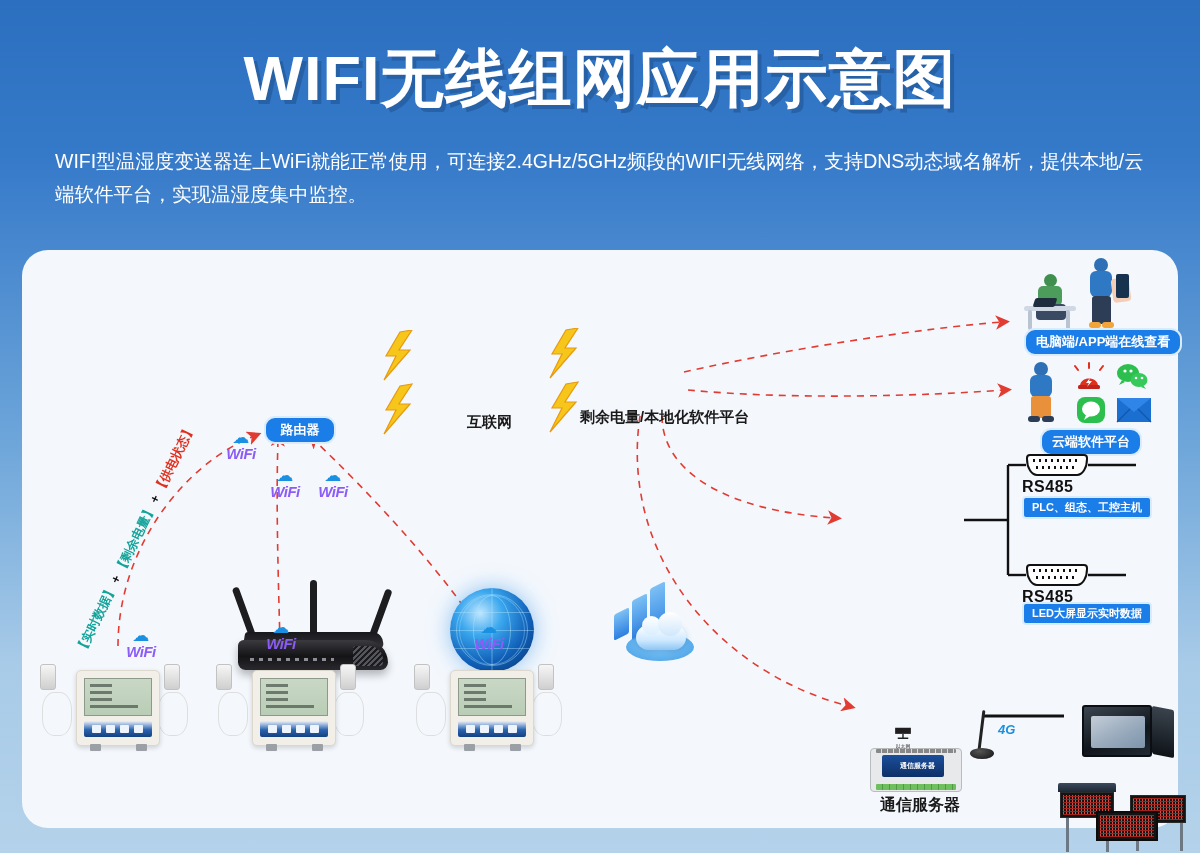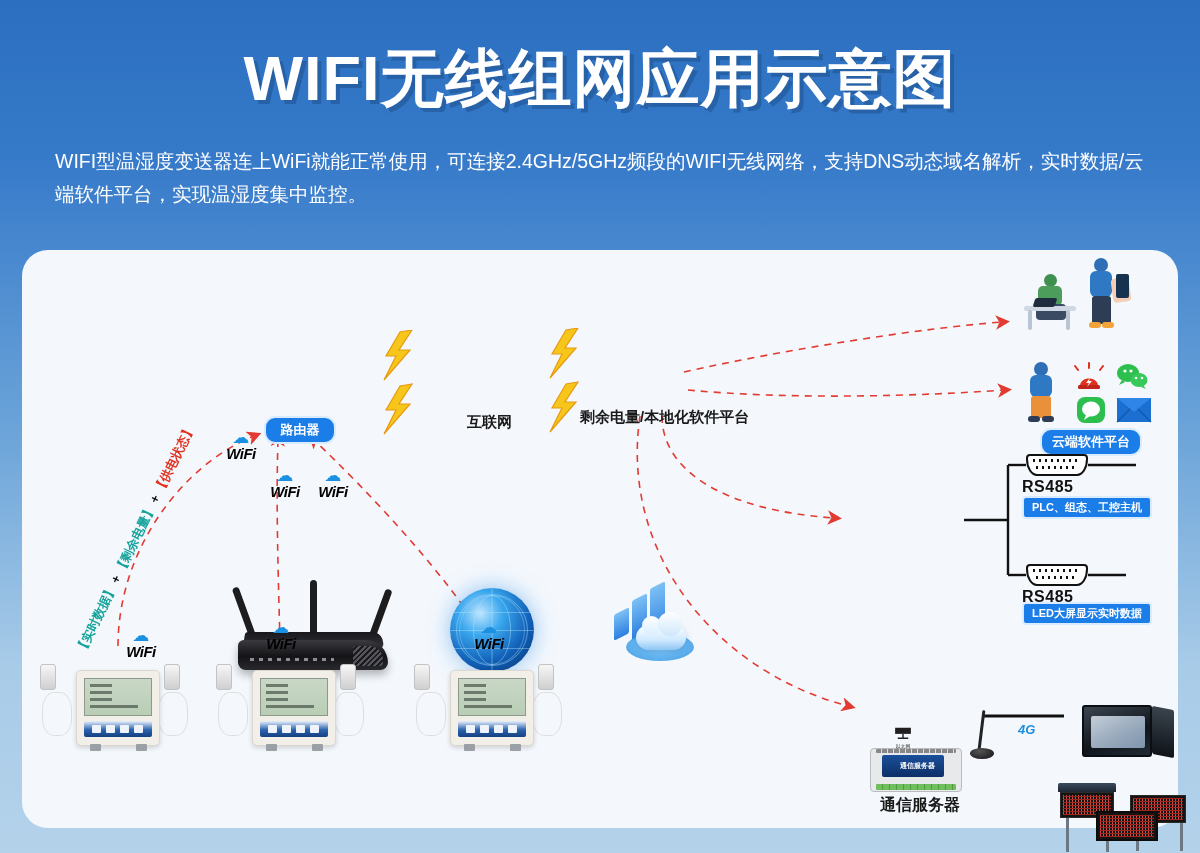--- a/index.html
+++ b/index.html
@@ -36,21 +36,21 @@
   .pill {
     position:absolute; white-space:nowrap; background:#1b7de8; color:#fff;
     font-size:13px; font-weight:bold; border-radius:11px; padding:3px 10px;
     border:2px solid #d9ecff; text-align:center;
   }
   .pill.sm { font-size:11px; padding:2px 8px; border-radius:4px; }
 
   
   .wifi { position:absolute; width:46px; text-align:center; color:#1b8fe0; }
   .wifi .arc { display:block; height:15px; line-height:15px; font-size:17px; }
-  .wifi .txt { display:block; font-size:15px; font-weight:bold; font-style:italic; letter-spacing:-0.5px; color:#000000; }
+  .wifi .txt { display:block; font-size:15px; font-weight:bold; font-style:italic; letter-spacing:-0.5px; color:#8b5cf6; }
 
   
   .router { position:absolute; left:216px; top:330px; width:150px; height:90px; }
   .router .ant { position:absolute; width:7px; background:#1d1d20; border-radius:4px; transform-origin:bottom center; }
   .router .body {
     position:absolute; left:0; bottom:0; width:150px; height:30px;
     background:linear-gradient(180deg,#3a3a3f 0%,#141417 55%,#2a2a2e 100%);
     border-radius:6px 24px 8px 8px;
     box-shadow:0 5px 9px rgba(0,0,0,.28);
   }
@@ -161,21 +161,21 @@
   .alarmlight { position:absolute; width:30px; height:26px; }
 
   svg.link { position:absolute; left:0; top:0; width:1156px; height:578px; overflow:visible; pointer-events:none;}
   .rot { transform-origin:left bottom; white-space:nowrap; font-size:12.5px; font-weight:bold; }
 </style>
 </head>
 <body>
 
 <div class="header">
   <div class="title">WIFI无线组网应用示意图</div>
-  <div class="subtitle">WIFI型温湿度变送器连上WiFi就能正常使用，可连接2.4GHz/5GHz频段的WIFI无线网络，支持DNS动态域名解析，实时数据/云端软件平台，实现温湿度集中监控。</div>
+  <div class="subtitle">WIFI型温湿度变送器连上WiFi就能正常使用，可连接2.4GHz/5GHz频段的WIFI无线网络，支持DNS动态域名解析，提供本地/云端软件平台，实现温湿度集中监控。</div>
 </div>
 
 <div class="stage">
 
   <svg class="link" viewBox="0 0 1156 578">
     <defs>
       <marker id="ar" markerWidth="9" markerHeight="9" refX="4" refY="4.5" orient="auto">
         <path d="M0,0 L9,4.5 L0,9 L2.4,4.5 Z" fill="#e23b32"></path>
       </marker>
     </defs>
@@ -253,20 +253,21 @@
   </div>
   <div class="person" style="left:1058px; top:8px; width:52px; height:76px;">
     <div class="head" style="left:14px; top:0; width:14px; height:14px; background:#2f6fb5;"></div>
     <div class="limb" style="left:10px; top:13px; width:22px; height:26px; background:#2f78c4; border-radius:6px;"></div>
     <div class="limb" style="left:12px; top:38px; width:19px; height:28px; background:#2c3d55; border-radius:3px;"></div>
     <div class="limb" style="left:9px; top:64px; width:12px; height:6px; background:#f2a33a; border-radius:3px;"></div>
     <div class="limb" style="left:22px; top:64px; width:12px; height:6px; background:#f2a33a; border-radius:3px;"></div>
     <div class="limb" style="left:32px; top:20px; width:18px; height:24px; background:#f3cdb6; border-radius:4px; transform:rotate(-8deg);"></div>
     <div class="limb" style="left:36px; top:16px; width:13px; height:24px; background:#17324f; border-radius:2px;"></div>
   </div>
+  <div class="pill" style="left:1002px; top:78px;">电脑端/APP端在线查看</div>
 
   <div class="person" style="left:1000px; top:112px; width:44px; height:62px;">
     <div class="head" style="left:12px; top:0; width:14px; height:14px; background:#2f6fb5;"></div>
     <div class="limb" style="left:8px; top:13px; width:22px; height:22px; background:#2f78c4; border-radius:6px;"></div>
     <div class="limb" style="left:9px; top:34px; width:20px; height:22px; background:#e8913a; border-radius:3px;"></div>
     <div class="limb" style="left:6px; top:54px; width:12px; height:6px; background:#2c3d55; border-radius:3px;"></div>
     <div class="limb" style="left:20px; top:54px; width:12px; height:6px; background:#2c3d55; border-radius:3px;"></div>
   </div>
   <div class="alarmlight" style="left:1052px; top:112px;">
     <svg viewBox="0 0 30 28" width="30" height="28">
@@ -309,21 +310,21 @@
     <div class="topstrip"></div>
     <div class="screen">
         <em>通信服务器</em>
       </div>
     <div class="term"></div>
   </div>
   <div class="ant4g">
     <div class="rod"></div>
       <div class="base"></div>
   </div>
-  <div class="tag4g" style="left:996px; top:472px;">4G</div>
+  <div class="tag4g" style="left:976px; top:472px;">4G</div>
   <div style="position:absolute;left:868px;top:476px;width:26px;text-align:center;">
     <svg viewBox="0 0 22 16" width="20" height="14">
         <path d="M2,2 h18 v7 h-18 Z" fill="#1f1f1f"></path>
         <path d="M11,9 v4 M5,14 h12" stroke="#1f1f1f" stroke-width="1.6" fill="none"></path>
       </svg>
     <div style="font-size:5px;color:#333;margin-top:-1px;">以太网</div>
   </div>
   <div class="lbl cap-black" style="left:858px; top:545px; font-size:16px;">通信服务器</div>
 
   <div class="dsub" style="left:1004px; top:204px;">

